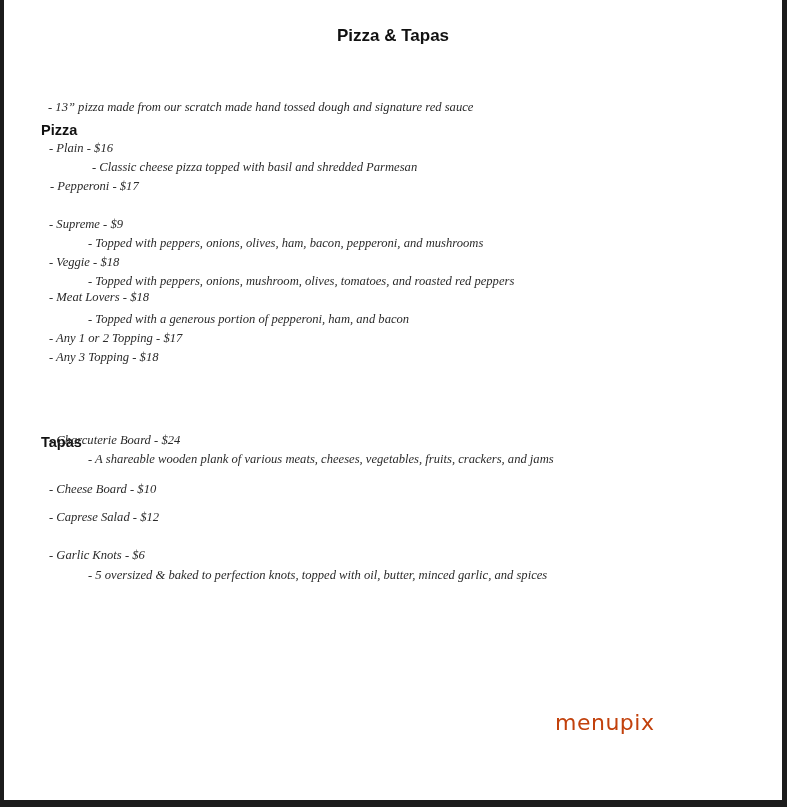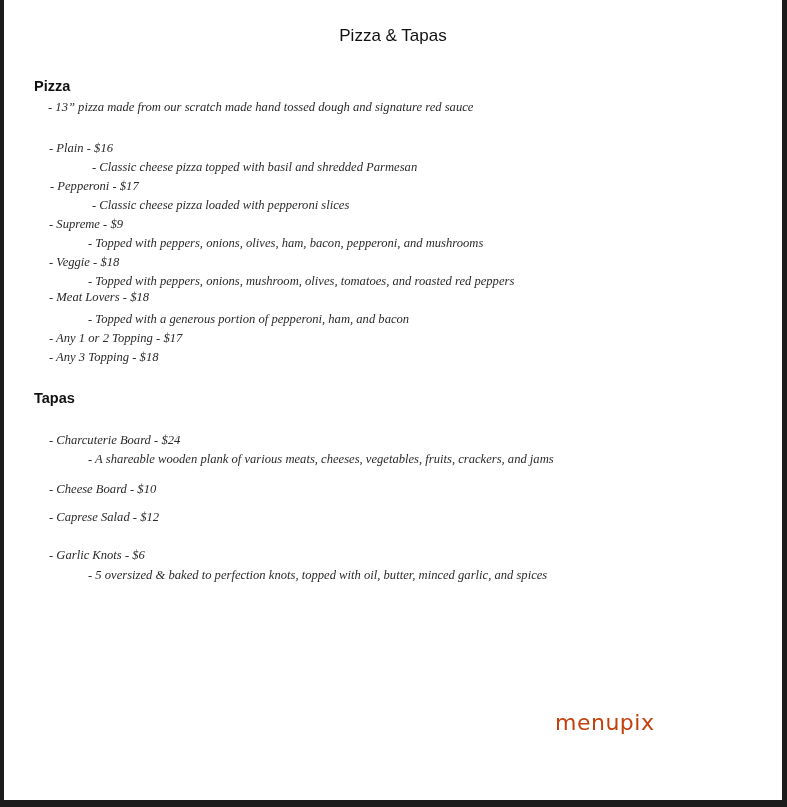--- a/index.html
+++ b/index.html
@@ -1,35 +1,34 @@
 <!DOCTYPE html>
 <html><head>
 <meta charset="utf-8">
 <style>
   html, body { margin:0; padding:0; }
   body { width:787px; height:807px; background:#1c1c1c; position:relative; overflow:hidden; font-family:"Liberation Sans", sans-serif; }
   .page { position:absolute; left:4px; top:0; width:778px; height:800px; background:#ffffff; }
-  .title { position:absolute; left:0; width:100%; top:26px; text-align:center; font-weight:normal; font-size:17px; color:#111; }
-  .section-heading { position:absolute; left:30px; font-weight:bold; font-size:14.5px; color:#111; }
+  .title { position:absolute; left:0; width:100%; top:26px; text-align:center; font-weight:bold; font-size:17px; color:#111; }
+  .section-heading { position:absolute; left:37px; font-weight:bold; font-size:14.5px; color:#111;margin-top:44px; }
   .line { position:absolute; font-style:italic; font-size:12.6px; color:#2a2a2a; white-space:nowrap;font-family:Liberation Serif, serif; }
   .watermark { position:absolute; left:551px; top:710px; font-size:22px; color:#c2410c; letter-spacing:0.5px; font-family:"DejaVu Sans", sans-serif; font-weight:normal; }
 </style>
 </head>
 <body>
 
 <div class="page">
   <div class="title">Pizza &amp; Tapas</div>
 
   <div class="section-heading" style="top:78px">Pizza</div>
   <div class="line" style="left:44px;top:100px">- 13” pizza made from our scratch made hand tossed dough and signature red sauce</div>
 
   <div class="line" style="left:45px;top:141px">- Plain - $16</div>
   <div class="line" style="left:88px;top:160px">- Classic cheese pizza topped with basil and shredded Parmesan</div>
   <div class="line" style="left:46px;top:179px">- Pepperoni - $17</div>
-  <div class="line" style="left:88px;top:198px">- Classic cheese pizza loaded with pepperoni slices</div>
   <div class="line" style="left:45px;top:217px">- Supreme - $9</div>
   <div class="line" style="left:84px;top:236px">- Topped with peppers, onions, olives, ham, bacon, pepperoni, and mushrooms</div>
   <div class="line" style="left:45px;top:255px">- Veggie - $18</div>
   <div class="line" style="left:84px;top:274px">- Topped with peppers, onions, mushroom, olives, tomatoes, and roasted red peppers</div>
   <div class="line" style="left:45px;top:290px">- Meat Lovers - $18</div>
   <div class="line" style="left:84px;top:312px">- Topped with a generous portion of pepperoni, ham, and bacon</div>
   <div class="line" style="left:45px;top:331px">- Any 1 or 2 Topping - $17</div>
   <div class="line" style="left:45px;top:350px">- Any 3 Topping - $18</div>
 
   <div class="section-heading" style="top:390px">Tapas</div>

